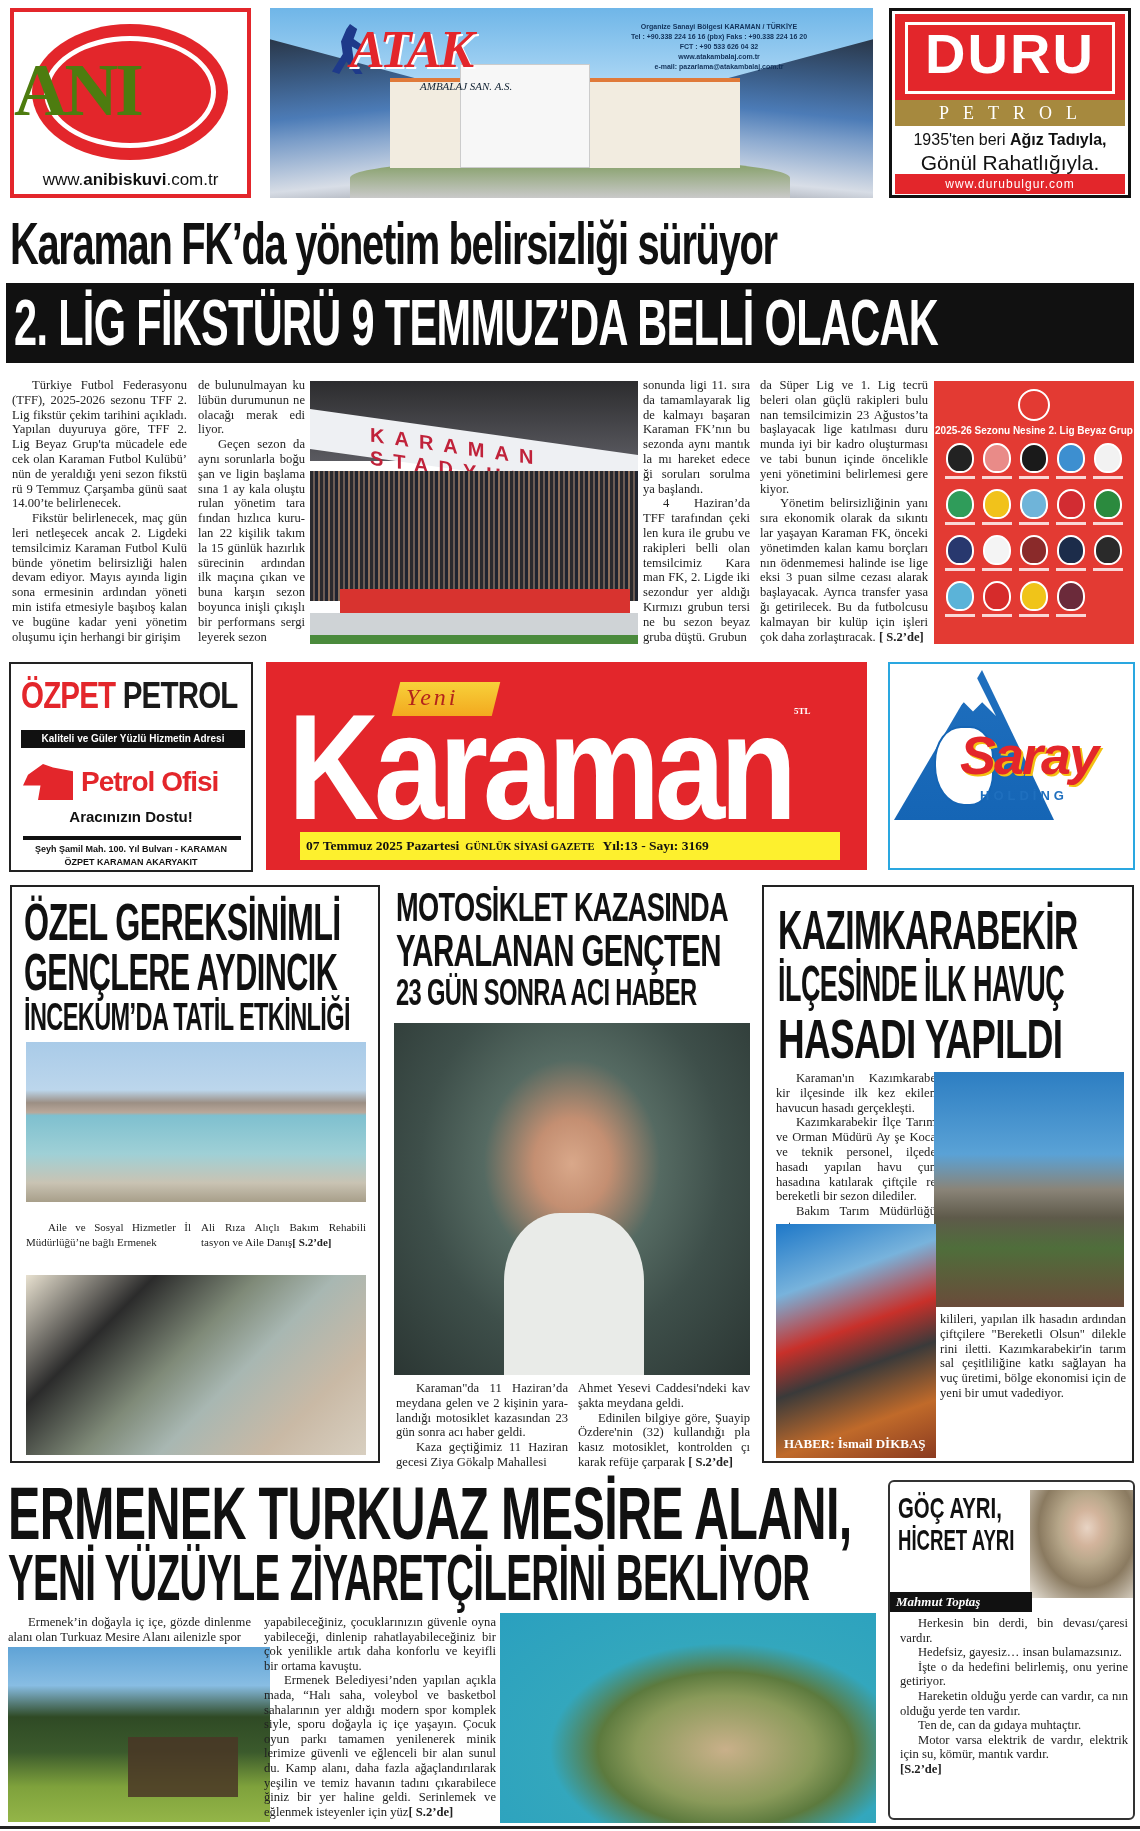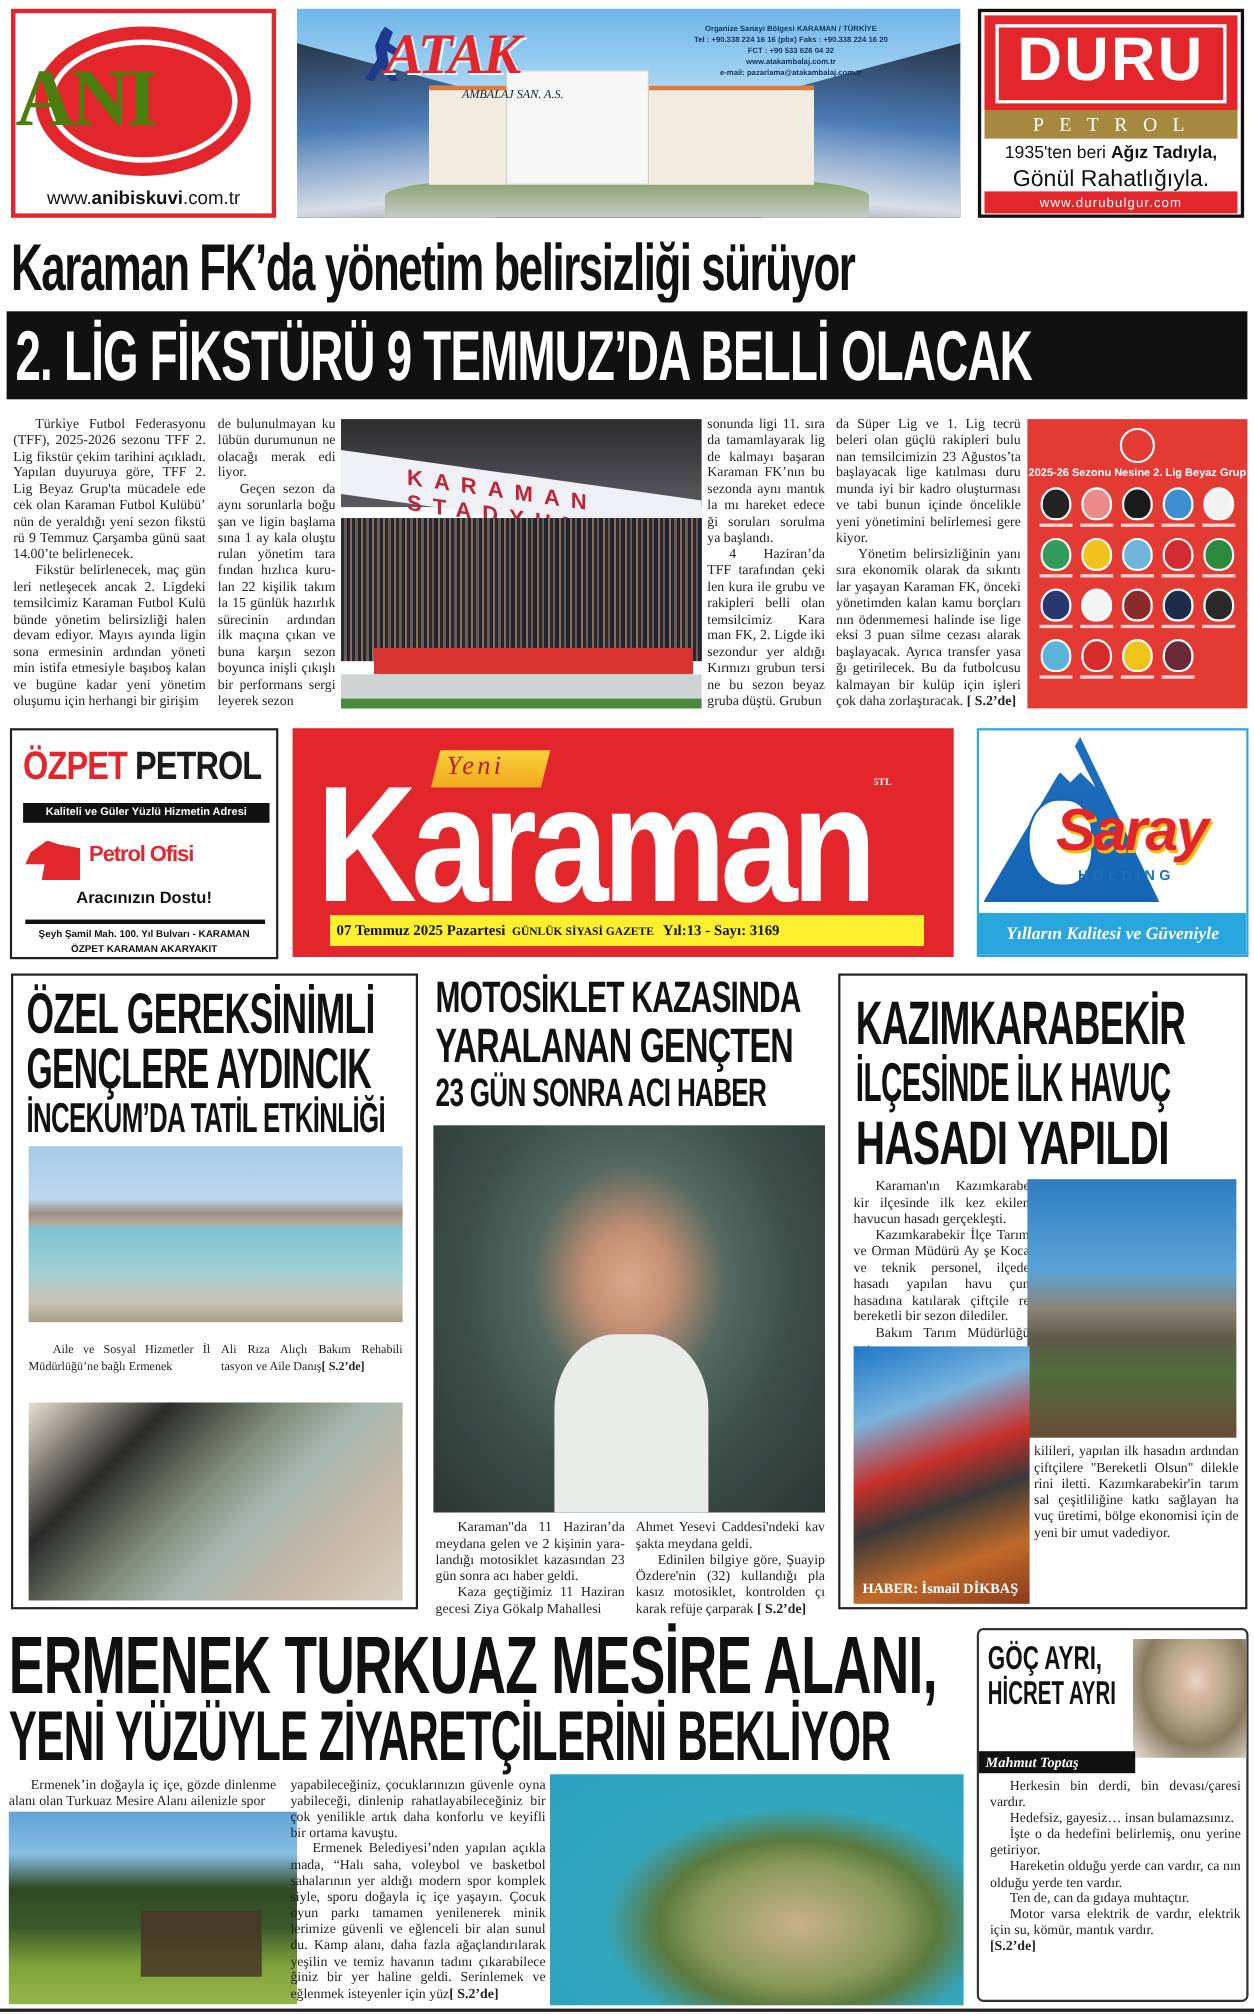--- a/index.html
+++ b/index.html
@@ -70,21 +70,21 @@
   #lead-league .team { display:flex; flex-direction:column; align-items:center; }
   #lead-league .team i { display:block; width: 28px; height: 30px; border-radius: 50% 50% 45% 45%; border: 2px solid #fff; }
   #lead-league .team b { display:block; margin-top: 3px; width: 30px; height: 3px; background: #fff; opacity: .8; }
 
   
   #ad-ozpet { left: 9px; top: 662px; width: 244px; height: 210px; border: 2px solid #222; background:#fff; }
   #ad-ozpet .title { position:absolute; left: 10px; top: 12px; font-family:"Liberation Sans",sans-serif; font-weight:700; font-size: 36px; letter-spacing:-1px; transform: scaleX(0.82); transform-origin:left top; white-space:nowrap; line-height: 40px; }
   #ad-ozpet .title .r { color:#e3262b; }
   #ad-ozpet .tag { position:absolute; left: 10px; top: 66px; width: 224px; height: 18px; background:#111; color:#fff; font-family:"Liberation Sans",sans-serif; font-weight:700; font-size: 10px; text-align:center; line-height: 18px; }
   #ad-ozpet .po-icon { position:absolute; left: 12px; top: 100px; width: 50px; height: 36px; background:#e3262b; clip-path: polygon(10% 30%,40% 0,60% 10%,100% 20%,100% 100%,30% 100%,35% 60%,0 60%); }
-  #ad-ozpet .po { position:absolute; left: 70px; top: 102px; font-family:"Liberation Sans",sans-serif; font-weight:700; font-size: 20px; color:#e3262b; letter-spacing: -1px; }
+  #ad-ozpet .po { position:absolute; left: 70px; top: 102px; font-family:"Liberation Sans",sans-serif; font-weight:700; font-size: 28px; color:#e3262b; letter-spacing: -1px; }
   #ad-ozpet .slogan { position:absolute; left:0; width:100%; top: 144px; text-align:center; font-family:"Liberation Sans",sans-serif; font-weight:700; font-size: 15px; color:#111; }
   #ad-ozpet .rule { position:absolute; left: 12px; top: 172px; width: 218px; height: 4px; background:#111; }
   #ad-ozpet .addr1 { position:absolute; left:0; width:100%; top: 180px; text-align:center; font-family:"Liberation Sans",sans-serif; font-size: 9px; font-weight:700; color:#111; }
   #ad-ozpet .addr2 { position:absolute; left:0; width:100%; top: 193px; text-align:center; font-family:"Liberation Sans",sans-serif; font-size: 9px; font-weight:700; color:#111; }
 
   #masthead { left: 266px; top: 662px; width: 601px; height: 208px; background:#e3262b; }
   #masthead .yeni { position:absolute; left: 130px; top: 20px; width: 100px; height: 34px; background: linear-gradient(180deg,#f7d13a,#f3a91f); transform: skewX(-14deg); }
   #masthead .yeni-text { position:absolute; left: 140px; top: 22px; font-family:"Liberation Serif",serif; font-style: italic; font-size: 24px; color:#b3241c; letter-spacing: 3px; }
   #masthead .name { position:absolute; left: 22px; top: 30px; font-family:"Liberation Sans",sans-serif; font-weight:700; font-size: 150px; line-height: 150px; color:#fff; letter-spacing: -6px; transform: scaleX(0.84); transform-origin: left top; white-space:nowrap; }
   #masthead .stl { position:absolute; left: 528px; top: 44px; font-family:"Liberation Serif",serif; font-weight:700; font-size: 9px; color:#fff; }
@@ -319,21 +319,20 @@
     <span>07 Temmuz 2025 Pazartesi</span><span class="paper">GÜNLÜK SİYASİ GAZETE</span><span>Yıl:13 - Sayı: 3169</span>
   </div>
 </div>
 
 <div id="ad-saray" class="abs">
   <div class="mountain"></div>
   <div class="snow"></div>
   <div class="lion"></div>
   <div class="brand">Saray</div>
   <div class="holding">HOLDİNG</div>
-  <div class="slogan">Yılların Kalitesi ve Güveniyle</div>
 </div>
 
 <div id="story-ozel" class="abs">
   <div class="hl">
     <div style="font-size:52px;line-height:50px;transform:scaleX(0.62)">ÖZEL GEREKSİNİMLİ</div>
     <div style="font-size:52px;line-height:50px;transform:scaleX(0.59)">GENÇLERE AYDINCIK</div>
     <div style="font-size:38px;line-height:40px;transform:scaleX(0.62)">İNCEKUM’DA TATİL ETKİNLİĞİ</div>
   </div>
   <div id="ozel-photo1" class="photo" style="background:linear-gradient(180deg,#a9cbe8 0%,#bcd6ec 30%,#9c8f84 38%,#b9a89a 44%,#7fc0cf 46%,#9fd0d6 70%,#c9c3b3 88%,#a89f8a 100%);"></div>
   <div id="ozel-caption" class="body-text">

